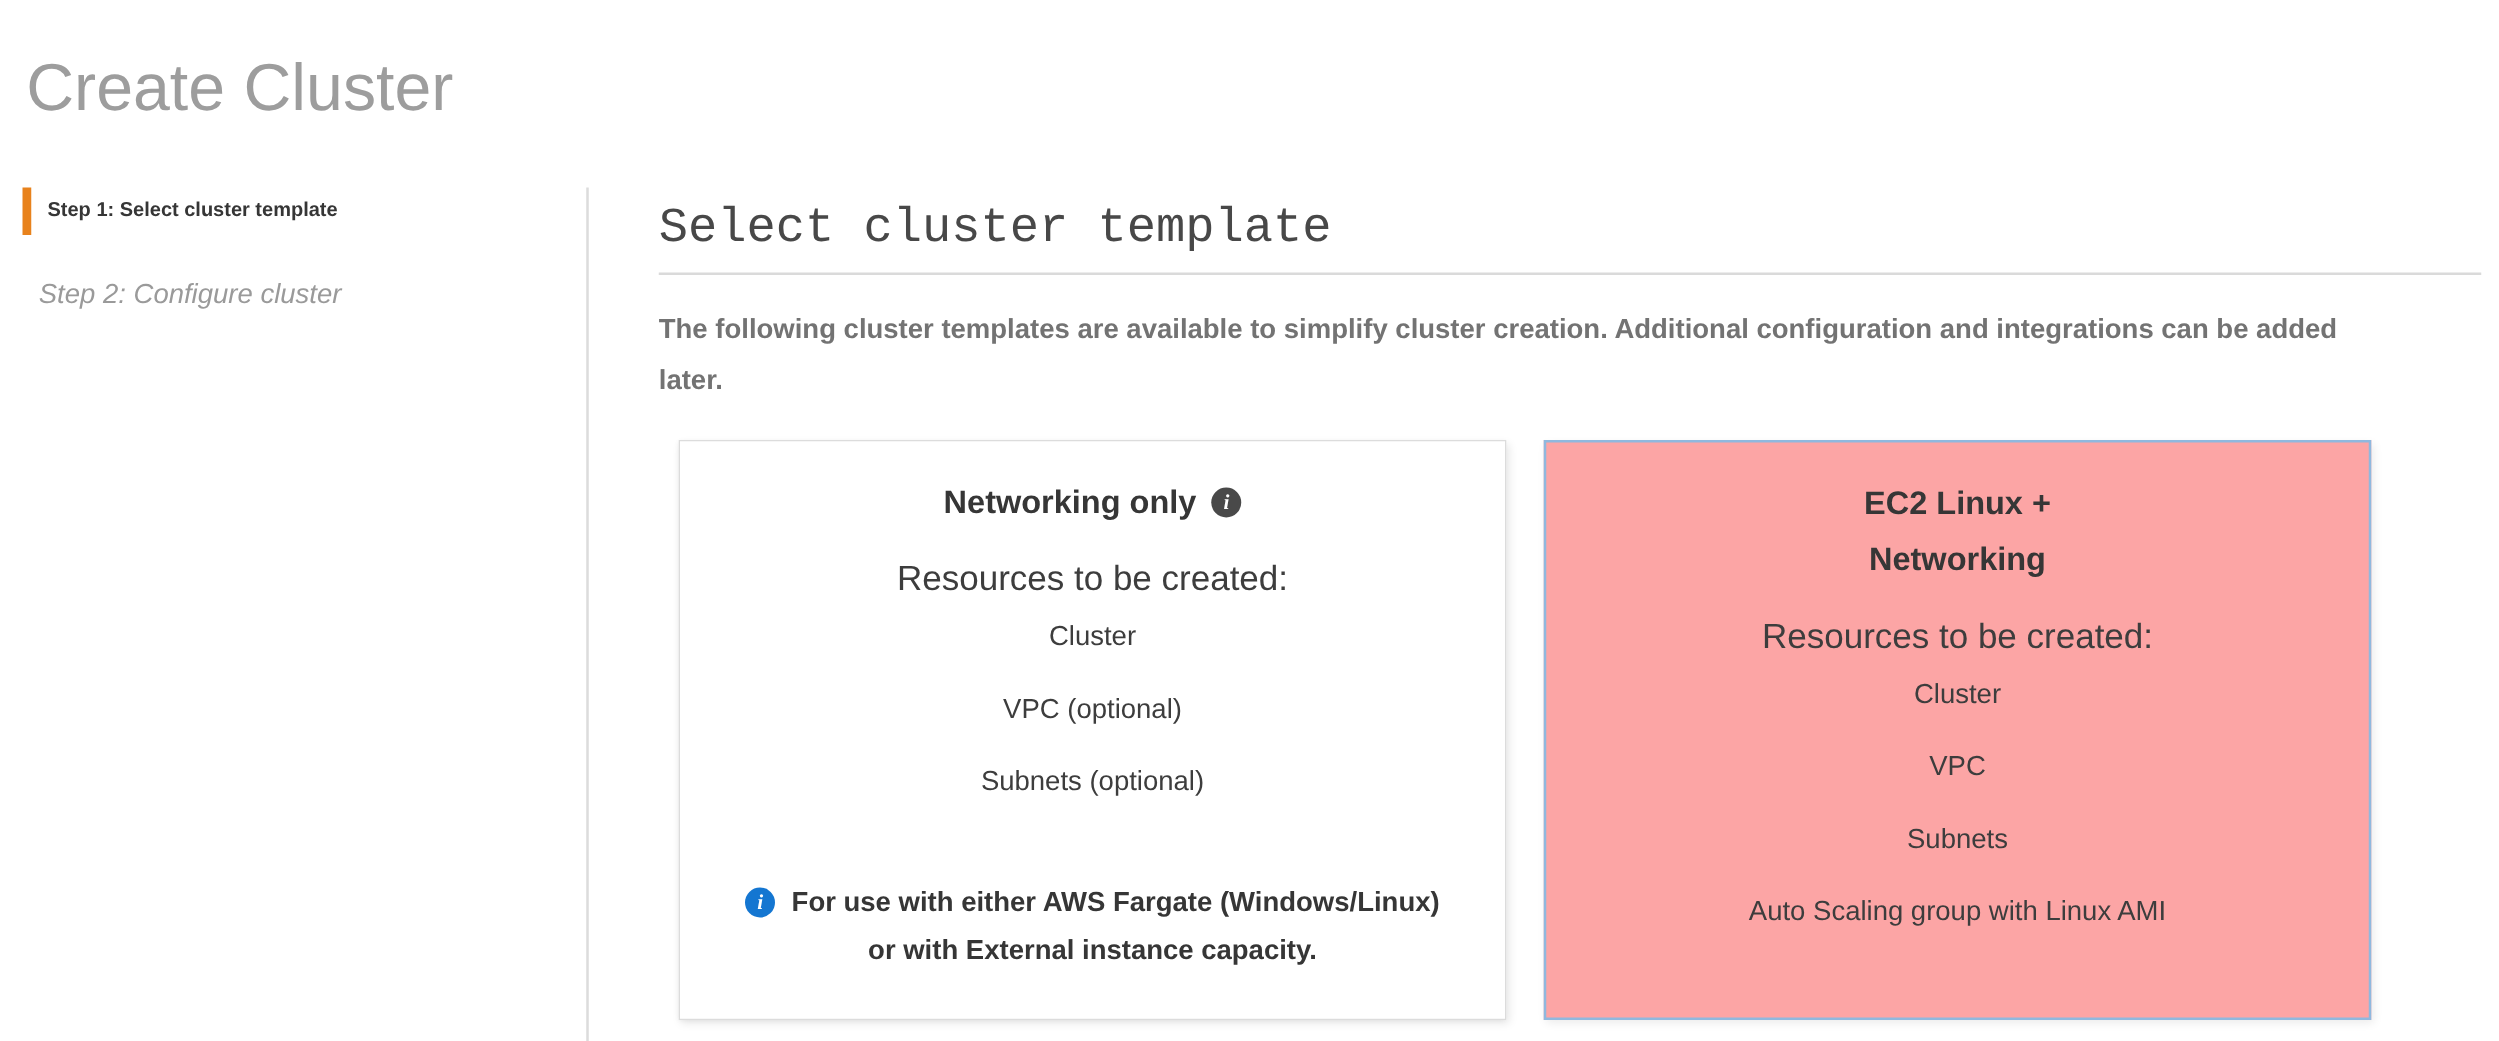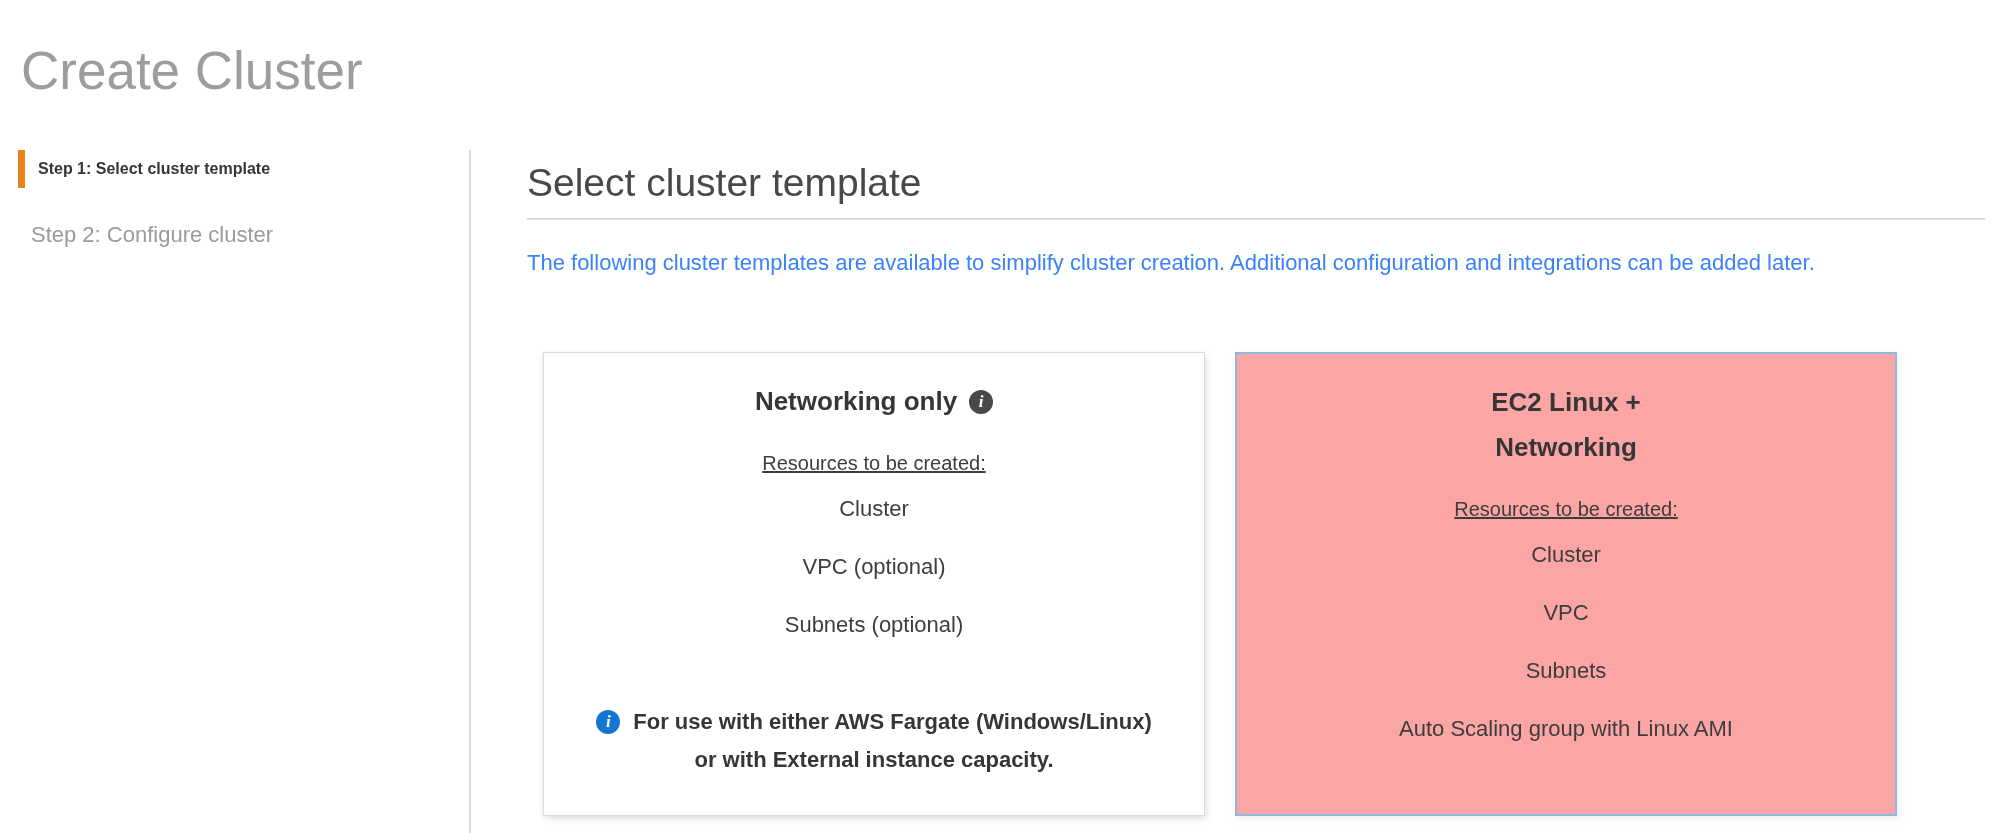--- a/index.html
+++ b/index.html
@@ -22,39 +22,40 @@
   .step-item.active {
     border-left: 7px solid #e8821c;
     margin-left: 18px; padding-left: 13px;
     font-size: 16px; font-weight: 700; color: #363636;
     line-height: 38px; height: 38px;
   }
   .step-item.inactive {
     margin-left: 31px; margin-top: 33px;
     font-size: 22px; font-weight: 400; color: #9a9a9a;
     line-height: 28px;
+    font-style: italic;
   }
 
   
   .v-divider {
     position: absolute; left: 469px; top: 150px;
     width: 2px; height: 683px; background: #dcdcdc;
   }
 
   
   .main { position: absolute; left: 527px; top: 160px; width: 1460px; }
   .section-heading {
-    font-size: 39px; font-weight: 400; color: #484848; line-height: 46px;
+    font-size: 39px; font-weight: 400; color: #484848; line-height: 46px; font-family: Liberation Mono, monospace;
   }
   .heading-rule {
     margin-top: 12px; border: none; border-top: 2px solid #dadada; height: 0; width: 1458px;
   }
   .section-desc {
     margin-top: 22px; width: 1395px;
-    font-size: 22px; color: #3b82f6; line-height: 41px; font-weight: 400;
+    font-size: 22px; color: #737373; line-height: 41px; font-weight: 700;
   }
 
   
   .cards { position: absolute; left: 543px; top: 352px; display: flex; gap: 30px; }
   .card {
     width: 662px; height: 464px;
     display: flex; flex-direction: column; align-items: center;
     text-align: center; cursor: pointer;
   }
   .card.unselected {
@@ -67,22 +68,22 @@
     border: 2px solid #8fb8de;
     box-shadow: 2px 3px 7px rgba(0,0,0,0.08);
   }
   .card-title {
     margin-top: 26px;
     font-size: 26px; font-weight: 700; color: #363636; line-height: 45px;
     display: flex; align-items: center; justify-content: center; gap: 12px;
   }
   .card-title .title-lines { display: block; }
   .resources-label {
-    margin-top: 24px; font-size: 20px; color: #3d3d3d;
-    text-decoration: underline; line-height: 30px;
+    margin-top: 24px; font-size: 28px; color: #3d3d3d;
+    line-height: 30px;
   }
   .resource-item { margin-top: 28px; font-size: 22px; color: #3d3d3d; line-height: 30px; }
   .resource-item.first { margin-top: 16px; }
 
   
   .info-icon {
     display: inline-flex; align-items: center; justify-content: center;
     width: 24px; height: 24px; border-radius: 50%;
     color: #ffffff; font-family: "Liberation Serif", "DejaVu Serif", serif;
     font-size: 17px; font-weight: 700; font-style: italic;

